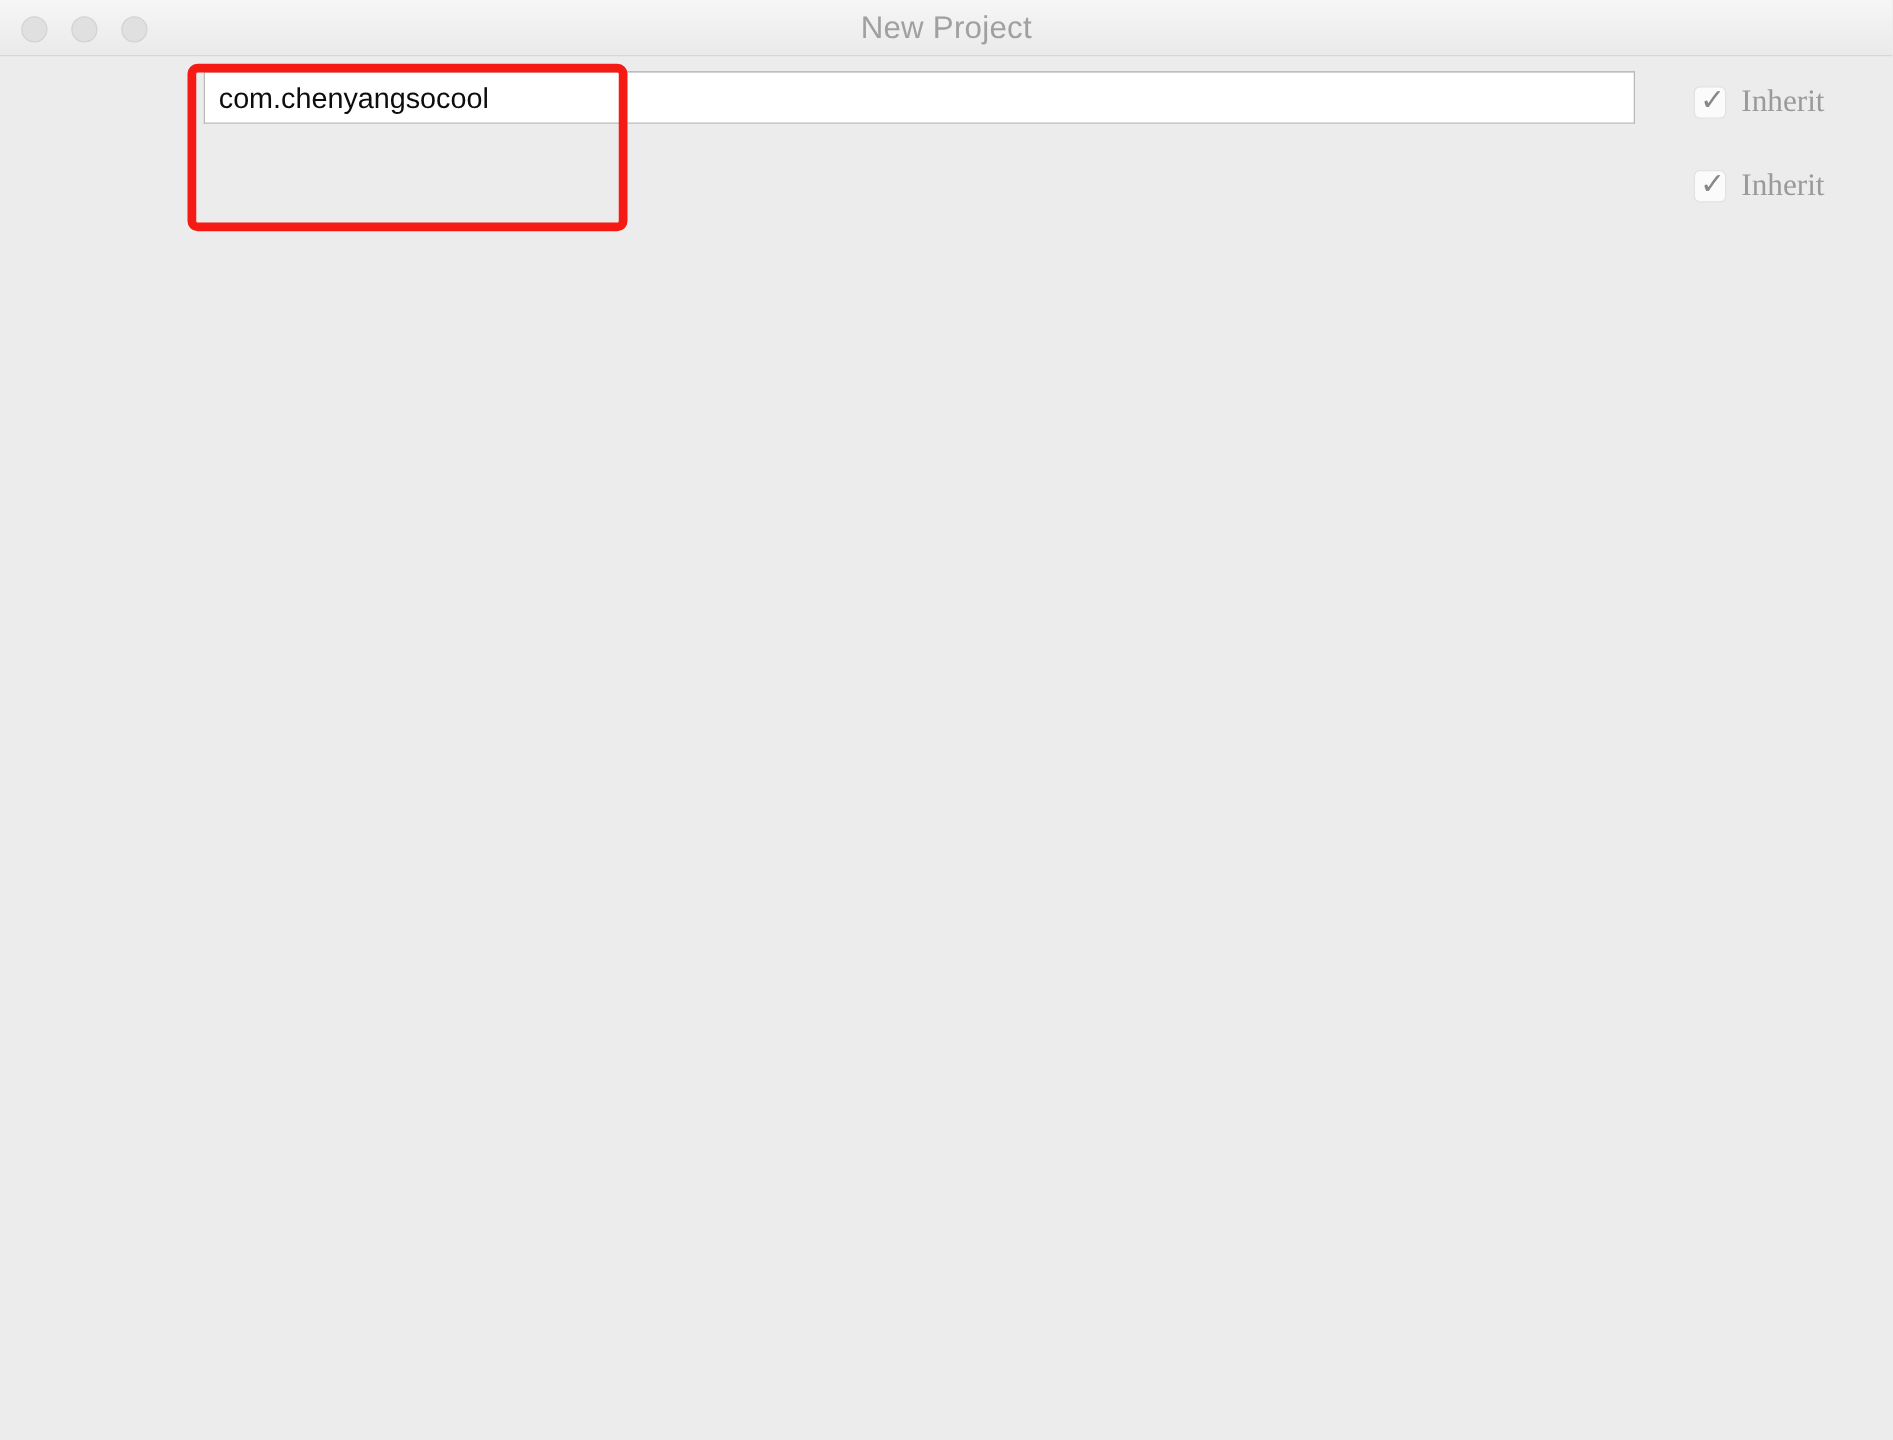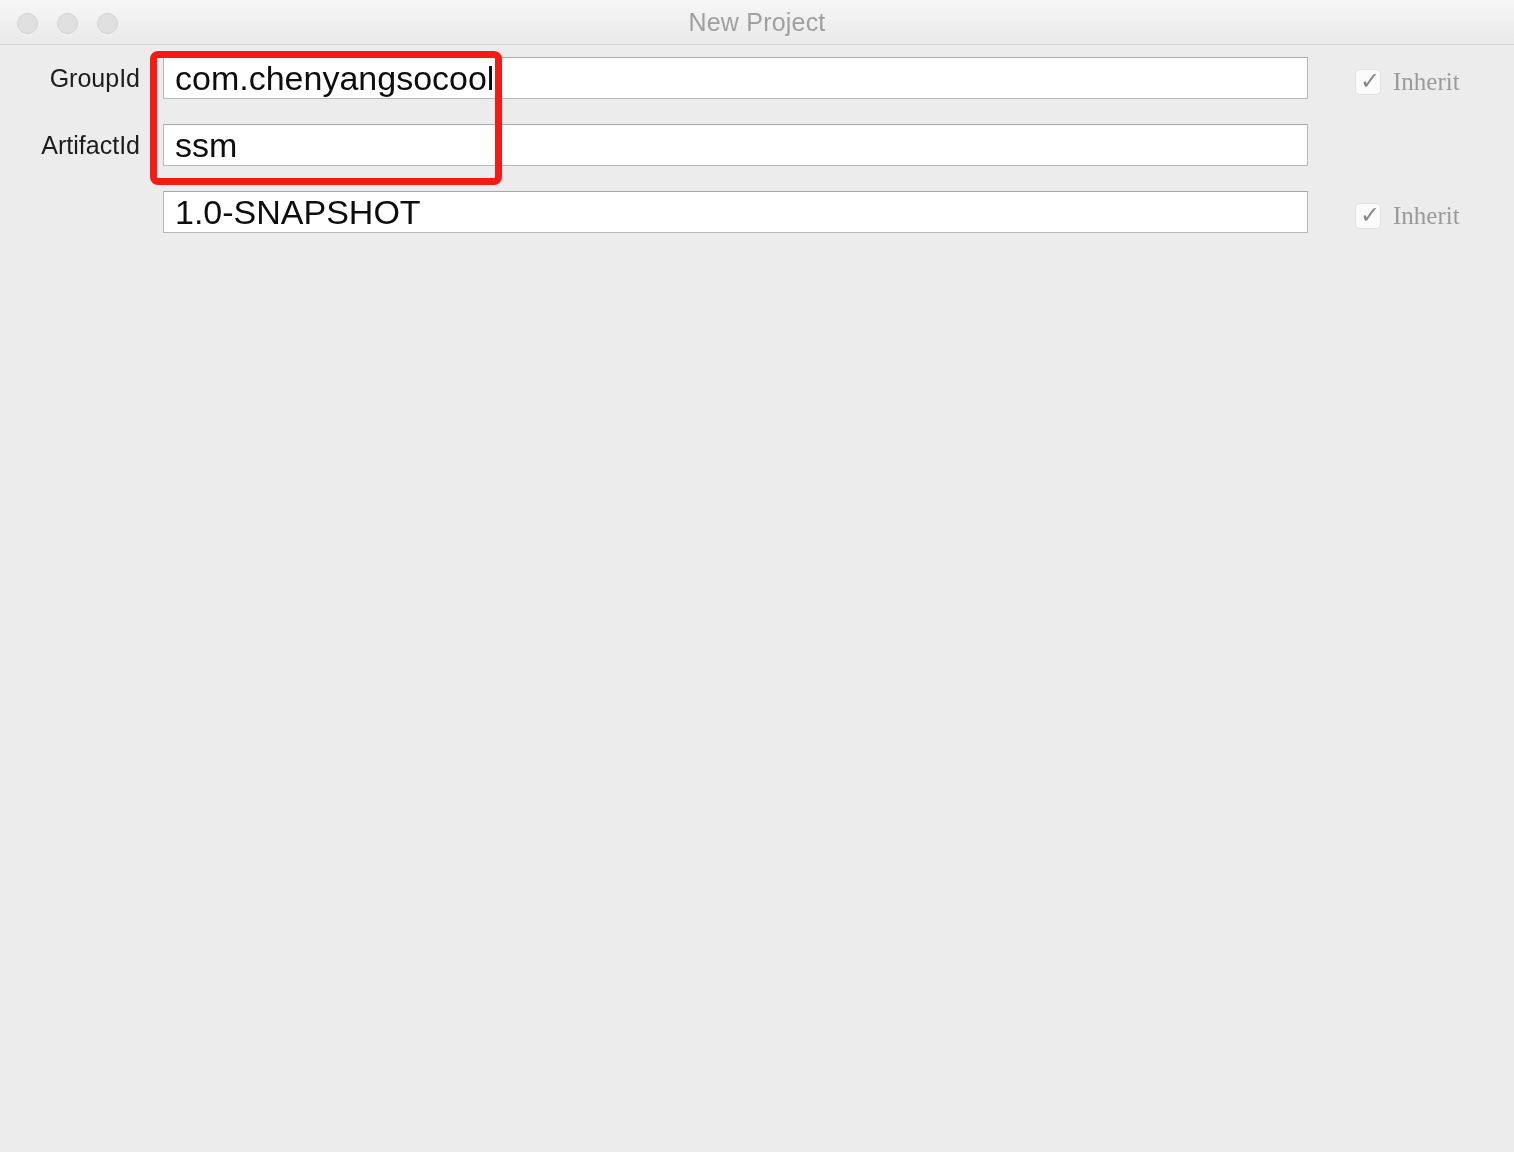--- a/index.html
+++ b/index.html
@@ -84,21 +84,21 @@
     position: absolute;
     left: 163px;
     top: 12px;
     width: 1145px;
     height: 42px;
     background: #ffffff;
     border: 1px solid #b9b9b9;
     border-top-color: #a8a8a8;
     box-sizing: border-box;
     font-family: "Liberation Sans", sans-serif;
-    font-size: 34px;
+    font-size: 23px;
     color: #0d0d0d;
     padding: 0 0 0 11px;
     line-height: 40px;
     outline: none;
   }
   .inherit-group {
     position: absolute;
     left: 1355px;
     top: 23px;
     display: flex;
@@ -161,37 +161,31 @@
       <div class="light"></div>
       <div class="light"></div>
       <div class="light"></div>
     </div>
     <div class="window-title">New Project</div>
   </div>
 
   <div class="form">
 
     <div class="form-row">
-      <div class="field-label">GroupId</div>
       <input class="text-input" type="text" value="com.chenyangsocool" style="">
       <div class="inherit-group">
         <div class="checkbox">
           <span class="tick">✓</span>
         </div>
         <span class="inherit-label">Inherit</span>
       </div>
     </div>
 
+
     <div class="form-row">
-      <div class="field-label">ArtifactId</div>
-      <input class="text-input" type="text" value="ssm" style="">
-    </div>
-
-    <div class="form-row">
-      <input class="text-input" type="text" value="1.0-SNAPSHOT" style="">
       <div class="inherit-group">
         <div class="checkbox">
           <span class="tick">✓</span>
         </div>
         <span class="inherit-label">Inherit</span>
       </div>
     </div>
 
   </div>
 

